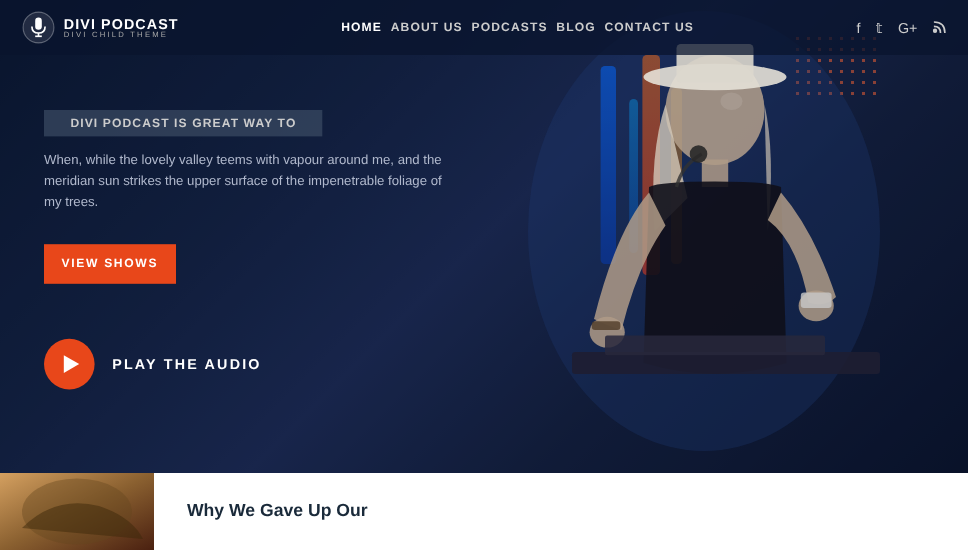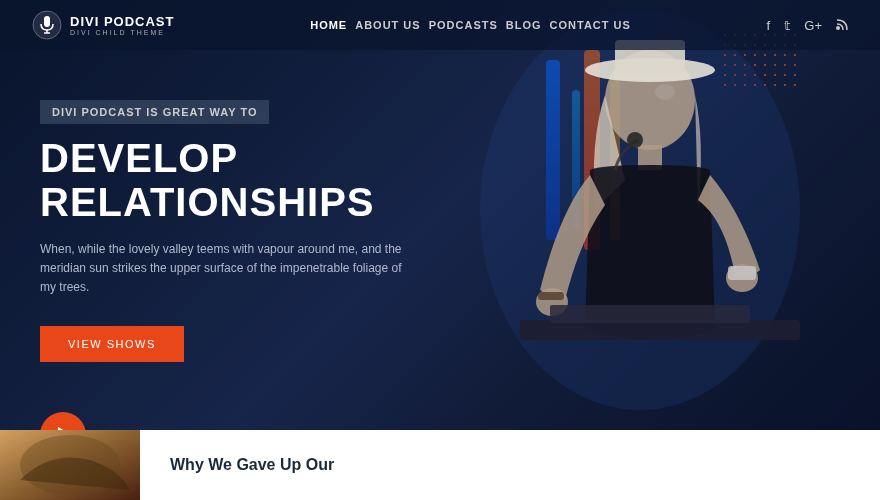--- a/index.html
+++ b/index.html
@@ -6,21 +6,21 @@
     body { width: 880px; height: 500px; overflow: hidden; font-family: 'Arial', sans-serif; }
 
     
     #header {
       position: absolute;
       top: 0; left: 0; right: 0;
       height: 50px;
       display: flex;
       align-items: center;
       justify-content: space-between;
-      padding: 0 32px;
+      padding: 0 20px;
       z-index: 10;
       background: rgba(10, 20, 45, 0.75);
     }
     .logo-area {
       display: flex;
       align-items: center;
       gap: 8px;
     }
     .logo-icon {
       width: 30px;
@@ -106,21 +106,21 @@
       max-width: 430px;
       z-index: 5;
     }
     .hero-tagline {
       background: rgba(60, 75, 100, 0.7);
       color: #ccc;
       font-size: 11px;
       font-weight: 600;
       letter-spacing: 1px;
       text-transform: uppercase;
-      padding: 6px 12px;
+      padding: 6px 24px;
       display: inline-block;
       margin-bottom: 12px;
     }
     .hero-title {
       font-size: 40px;
       font-weight: 900;
       color: #fff;
       text-transform: uppercase;
       line-height: 1.1;
       margin-bottom: 16px;
@@ -135,23 +135,23 @@
     }
     .hero-buttons {
       display: flex;
       gap: 12px;
       margin-bottom: 50px;
     }
     .btn-primary {
       background: #e8471a;
       color: #fff;
       border: none;
-      padding: 12px 28px;
+      padding: 12px 16px;
       font-size: 11px;
-      font-weight: 400;
+      font-weight: 700;
       letter-spacing: 1.5px;
       text-transform: uppercase;
       cursor: pointer;
     }
     .btn-secondary {
       background: transparent;
       color: #fff;
       border: 2px solid #fff;
       padding: 10px 22px;
       font-size: 11px;
@@ -283,21 +283,20 @@
 
       <path d="M218 130 Q200 140 195 160" stroke="rgba(50,50,50,0.8)" stroke-width="3" fill="none"></path>
 
       <circle cx="215" cy="130" r="8" fill="rgba(40,40,40,0.9)"></circle>
 
       <ellipse cx="245" cy="82" rx="10" ry="8" fill="rgba(255,255,255,0.1)"></ellipse>
     </svg>
 
     <div class="hero-content">
       <div class="hero-tagline">DIVI PODCAST IS GREAT WAY TO</div>
-      <h1 class="hero-title">DEVELOP RELATIONSHIPS</h1>
       <p class="hero-desc">When, while the lovely valley teems with vapour around me, and the meridian sun strikes the upper surface of the impenetrable foliage of my trees.</p>
       <div class="hero-buttons">
         <button class="btn-primary">VIEW SHOWS</button>
       </div>
       <div class="play-area">
         <div class="play-btn"></div>
         <span class="play-label">PLAY THE AUDIO</span>
       </div>
     </div>
   </div>

